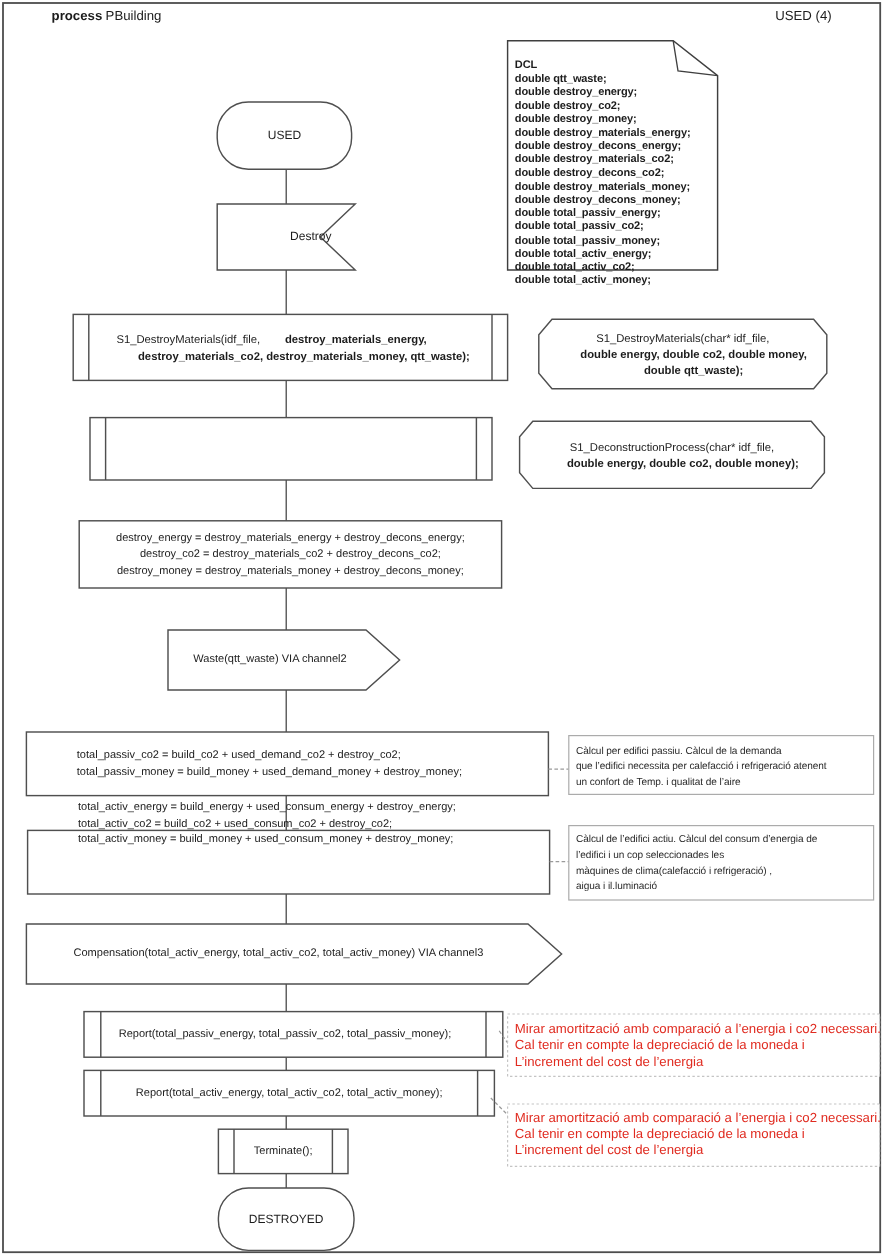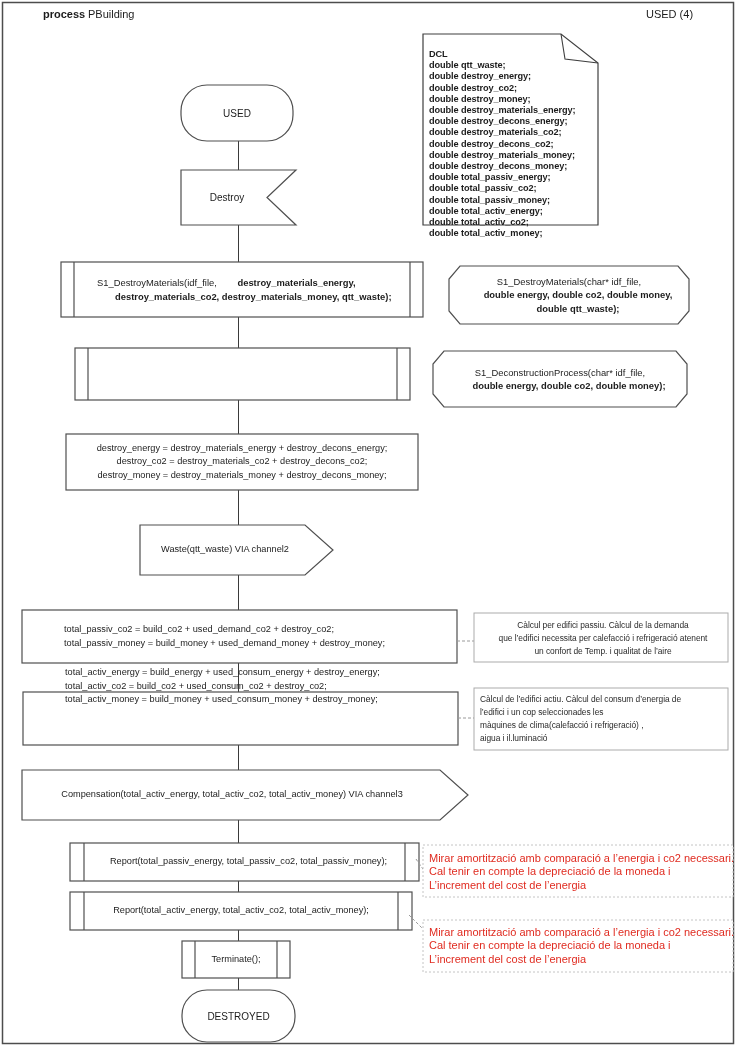--- a/index.html
+++ b/index.html
@@ -110,21 +110,21 @@
     <div>double total_passiv_money;</div>
     <div>double total_activ_energy;</div>
     <div>double total_activ_co2;</div>
     <div>double total_activ_money;</div>
   </div>
 
   <div class="txt center node-label" style="left:181px;top:85px;width:112px;height:56px;">
     <div>USED</div>
   </div>
 
-  <div class="txt center node-label" style="left:181px;top:170px;width:92px;height:55px;">
+  <div class="txt center node-label" style="left:181px;top:170px;width:92px;height:55px;padding-left:32px;">
     <div>Destroy</div>
   </div>
 
   <div class="txt left code" style="left:97px;top:262px;width:306px;height:55px;">
     <div class="nowrap"><span>S1_DestroyMaterials(idf_file, </span><span class="b">destroy_materials_energy,</span></div>
     <div class="nowrap b">destroy_materials_co2, destroy_materials_money, qtt_waste);</div>
   </div>
 
   <div class="txt center code" style="left:451px;top:266px;width:236px;height:58px;">
     <div>S1_DestroyMaterials(char* idf_file,</div>
@@ -146,21 +146,21 @@
 
   <div class="txt center task" style="left:140px;top:525px;width:170px;height:50px;">
     <div>Waste(qtt_waste) VIA channel2</div>
   </div>
 
   <div class="txt left task" style="left:64px;top:610px;width:392px;height:53px;">
     <div class="nowrap">total_passiv_co2 = build_co2 + used_demand_co2 + destroy_co2;</div>
     <div class="nowrap">total_passiv_money =  build_money + used_demand_money + destroy_money;</div>
   </div>
 
-  <div class="txt left comment" style="left:480px;top:616px;width:246px;height:44px;align-items:center;">
+  <div class="txt left comment" style="left:480px;top:616px;width:246px;height:44px;">
     <div>Càlcul per edifici passiu. Càlcul de la demanda</div>
     <div>que l’edifici necessita per calefacció i refrigeració atenent</div>
     <div>un confort de Temp.  i qualitat de l’aire</div>
   </div>
 
   <div class="txt left task" style="left:65px;top:660px;width:392px;height:53px;">
     <div class="nowrap">total_activ_energy = build_energy + used_consum_energy + destroy_energy;</div>
     <div class="nowrap">total_activ_co2 =  build_co2 + used_consum_co2 + destroy_co2;</div>
     <div class="nowrap">total_activ_money = build_money + used_consum_money + destroy_money;</div>
   </div>
@@ -169,21 +169,21 @@
     <div>Càlcul de l’edifici actiu. Càlcul del consum d’energia de</div>
     <div>l’edifici i un cop seleccionades les</div>
     <div>màquines de clima(calefacció i refrigeració) ,</div>
     <div>aigua i il.luminació</div>
   </div>
 
   <div class="txt center task" style="left:22px;top:770px;width:420px;height:50px;">
     <div class="nowrap">Compensation(total_activ_energy, total_activ_co2, total_activ_money) VIA channel3</div>
   </div>
 
-  <div class="txt center task" style="left:88px;top:843px;width:321px;height:38px;">
+  <div class="txt center task" style="left:77px;top:843px;width:321px;height:38px;">
     <div class="nowrap">Report(total_passiv_energy, total_passiv_co2, total_passiv_money);</div>
   </div>
 
   <div class="txt left rednote" style="left:429px;top:849px;width:300px;height:46px;">
     <div>Mirar amortització amb comparació a l’energia i co2 necessari.</div>
     <div>Cal tenir en compte la depreciació de la moneda i</div>
     <div>L’increment del cost de l’energia</div>
   </div>
 
   <div class="txt center task" style="left:84px;top:892px;width:314px;height:38px;">

